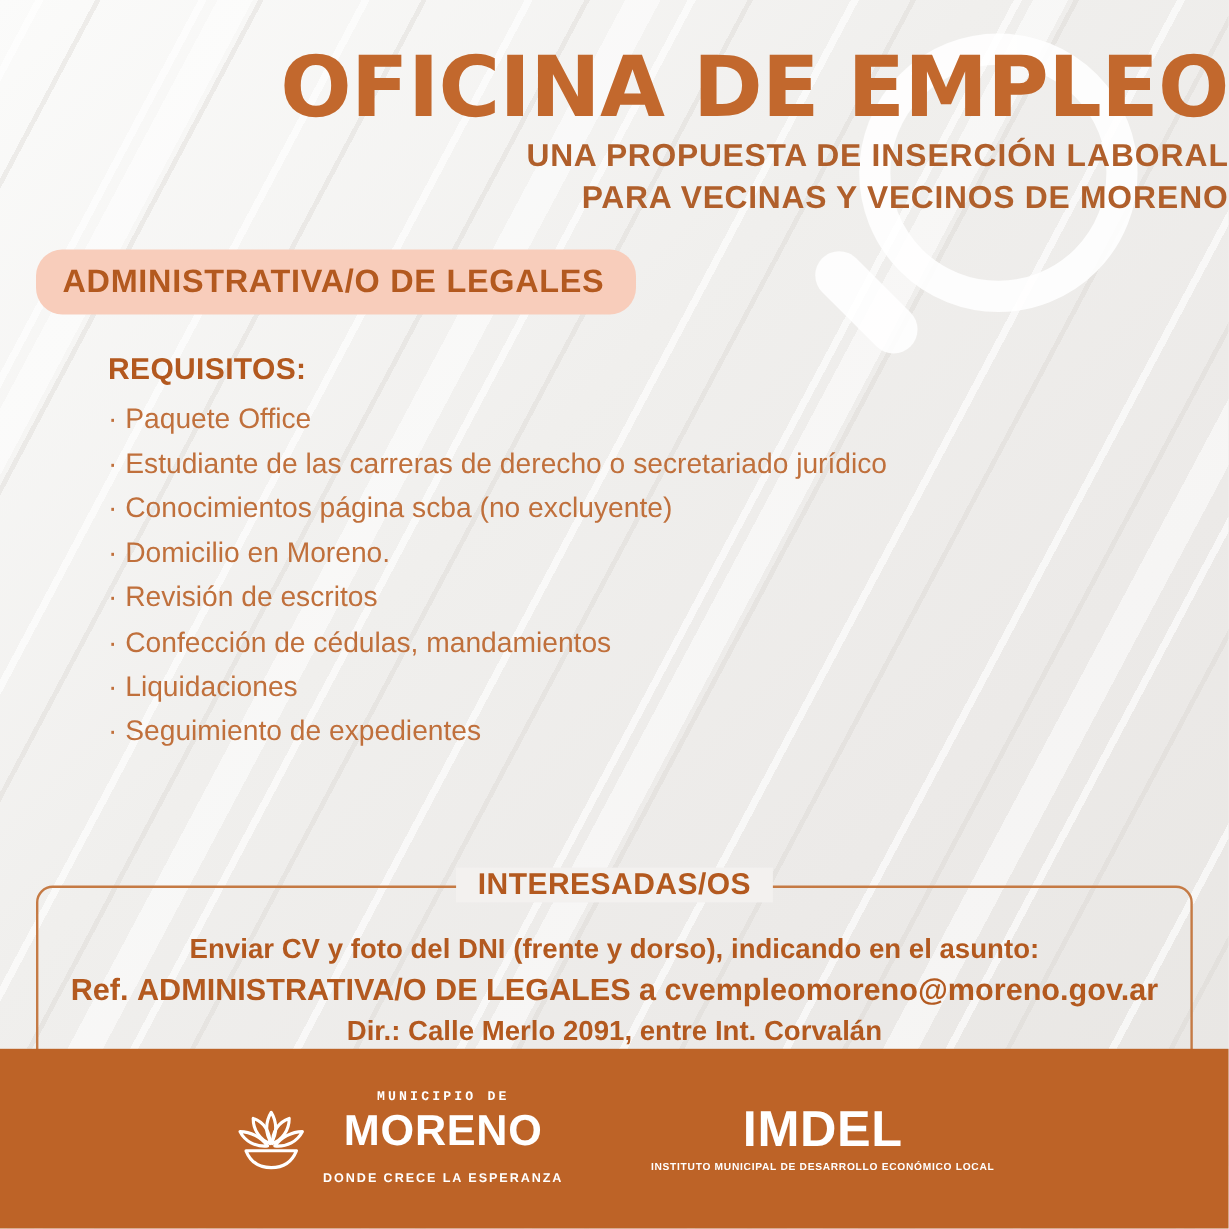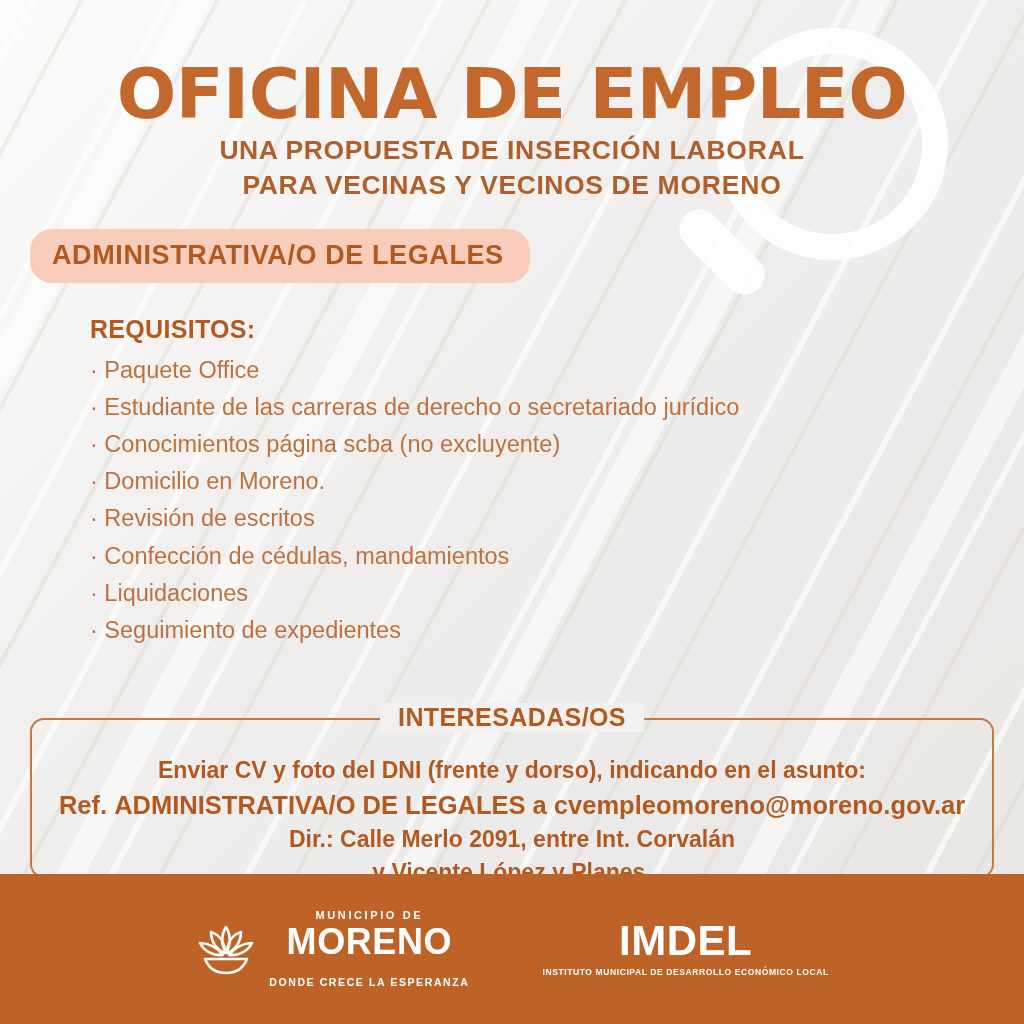--- a/index.html
+++ b/index.html
@@ -84,22 +84,22 @@
     height: 40px;
     background: rgba(255,255,255,0.92);
     border-radius: 20px;
     transform: rotate(45deg);
     transform-origin: center;
   }
 
   
   .header {
     position: relative;
-    padding-top: 59px;
-    text-align: center;
+    padding-top: 38px;
+    text-align: right;
   }
   .title {
     font-family: "DejaVu Sans", sans-serif;
     font-weight: 700;
     font-size: 70px;
     letter-spacing: -0.5px;
     color: #c2682d;
     line-height: 1.0;
     margin: 0;
   }
@@ -160,21 +160,21 @@
   ul.items li::before {
     content: "· ";
     color: #c0703c;
   }
 
   
   .info-box {
     position: absolute;
     left: 30px;
     right: 30px;
-    top: 718px;
+    top: 738px;
     border: 2px solid #c57a44;
     border-radius: 14px;
     padding: 34px 20px 18px 20px;
     text-align: center;
     box-sizing: border-box;
     height: 160px;
   }
   .info-legend {
     position: absolute;
     top: -17px;
@@ -229,20 +229,21 @@
   .moreno-text {
     text-align: center;
     line-height: 1;
   }
   .moreno-text .small-top {
     font-size: 11px;
     letter-spacing: 2.6px;
     font-weight: 700;
     display: block;
     margin-bottom: 3px;
+    font-family: Liberation Mono, monospace;
   }
   .moreno-text .big {
     font-size: 36px;
     font-weight: 800;
     letter-spacing: 0.6px;
     display: block;
   }
   .moreno-text .small-bot {
     font-size: 10.5px;
     letter-spacing: 1.6px;

